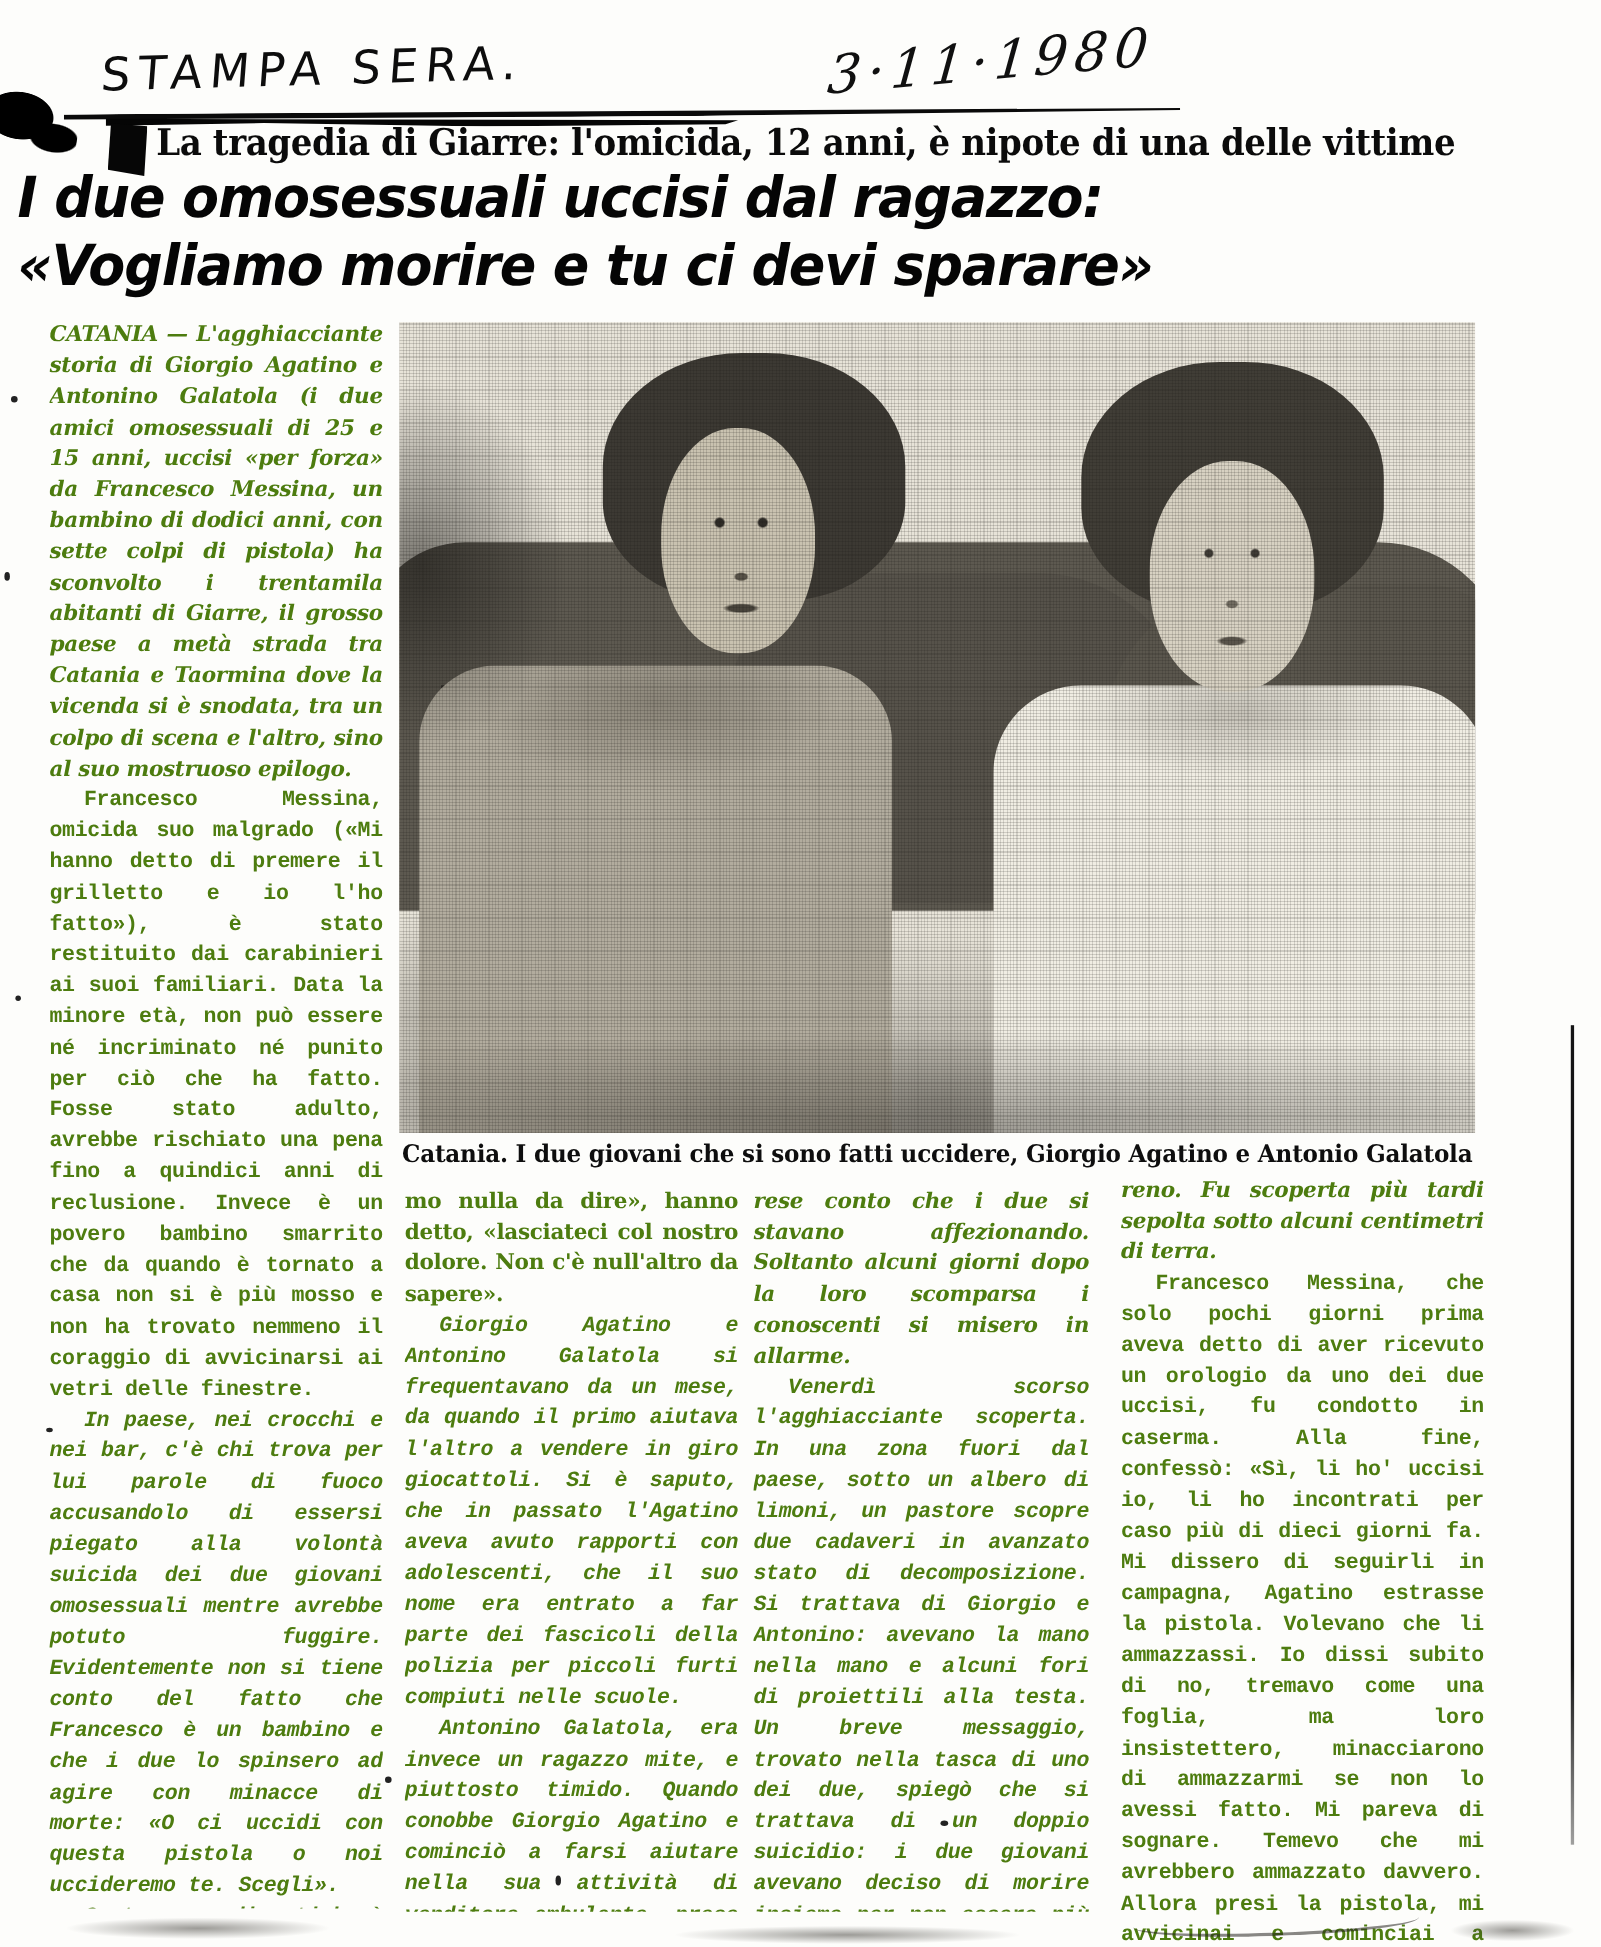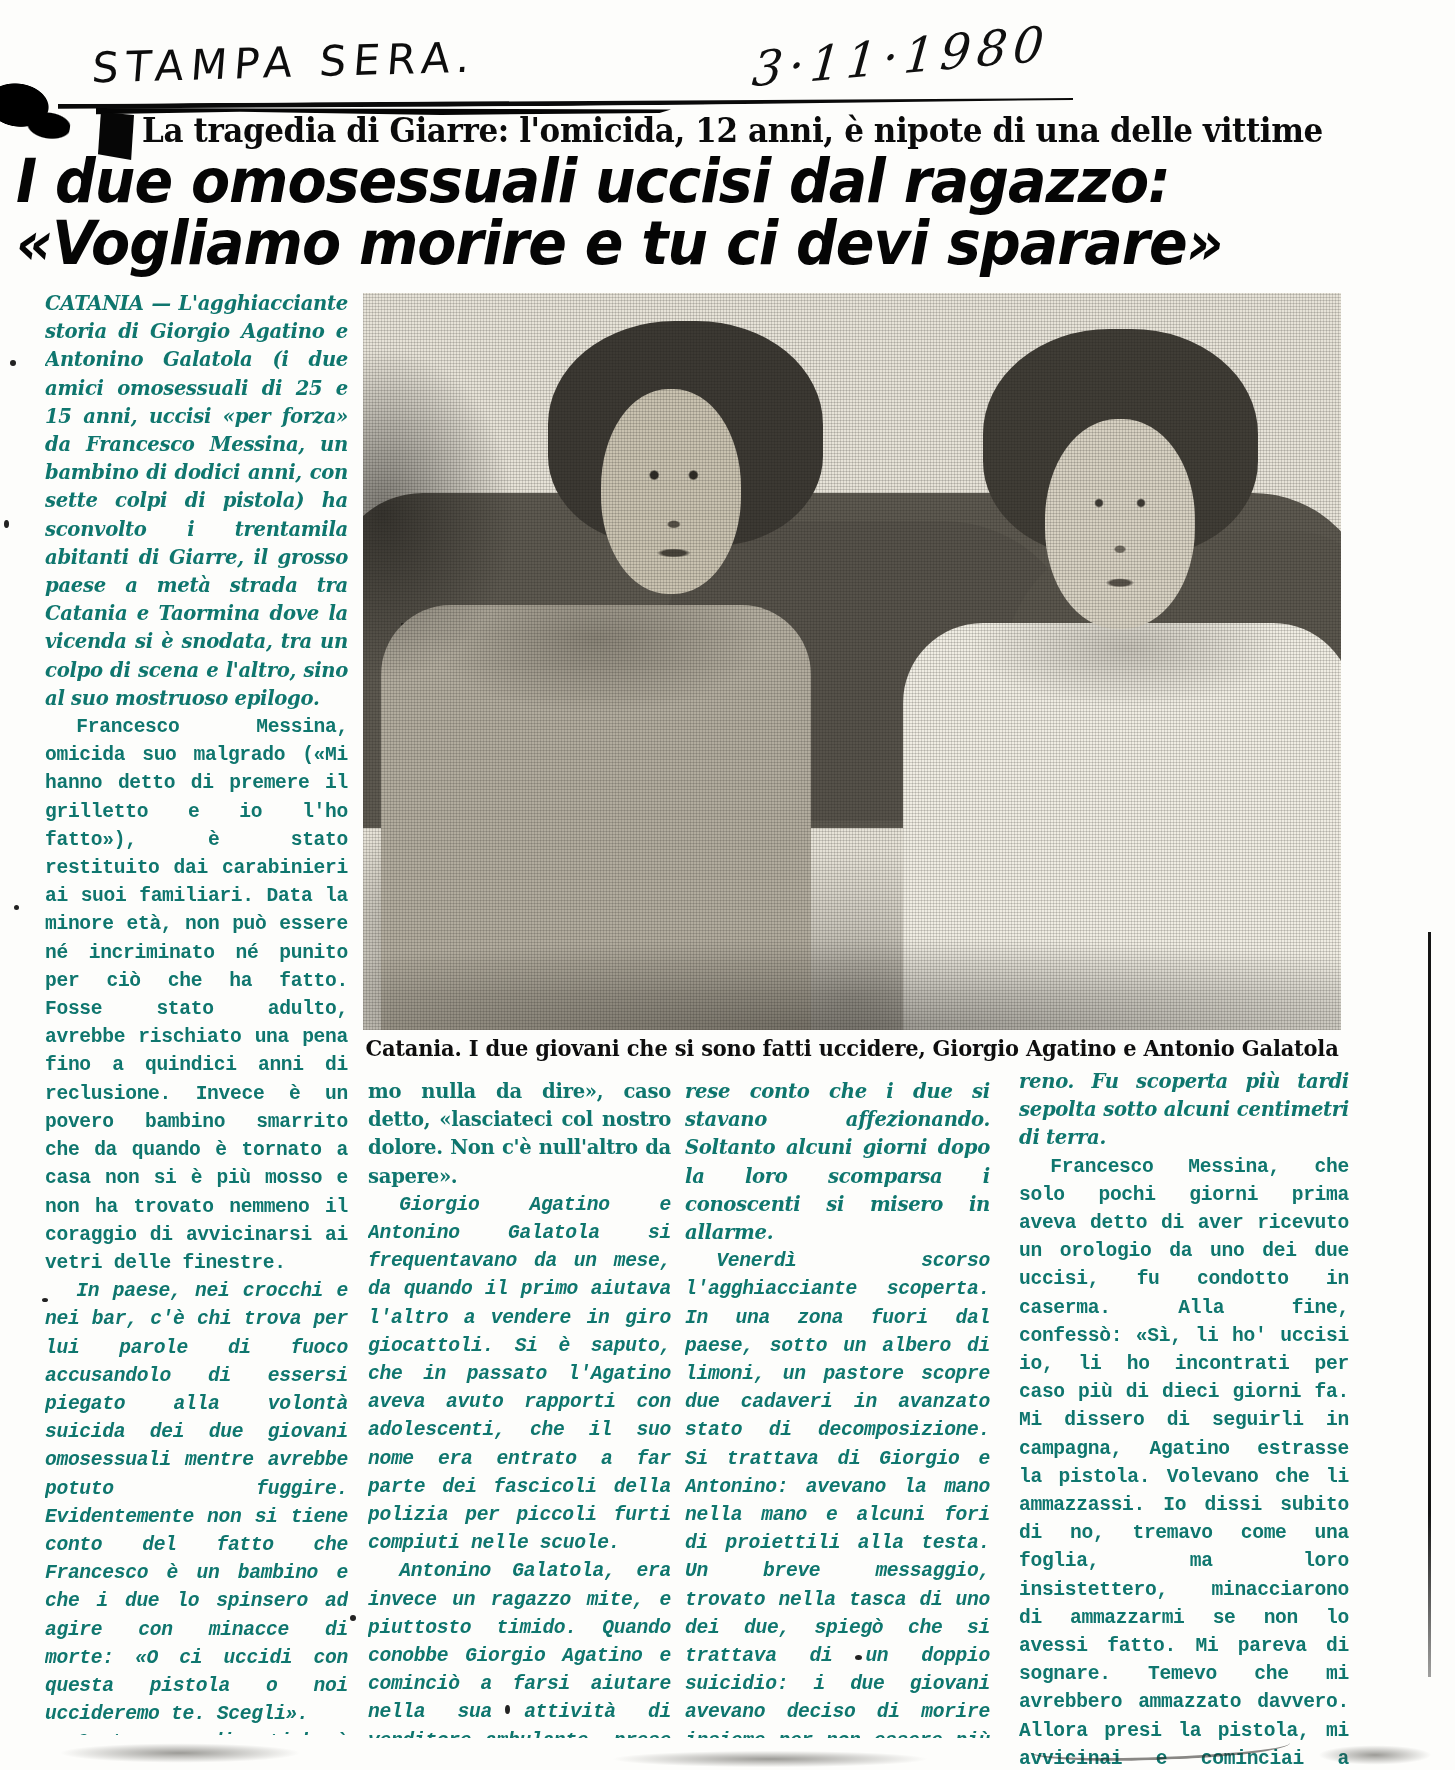--- a/index.html
+++ b/index.html
@@ -24,26 +24,26 @@
         clip-path:polygon(0 0,100% 20%,98% 70%,60% 100%,25% 55%,0 90%);}
   .kicker-blotch{position:absolute;left:98px;top:112px;width:36px;height:48px;background:#060606;
         clip-path:polygon(8% 0,100% 6%,92% 100%,0 88%);}
 
   
   .kicker{position:absolute;left:142px;top:112px;width:1110px;font-family:"DejaVu Serif",serif;
         font-weight:700;font-size:31px;letter-spacing:-0.4px;white-space:nowrap;color:#0b0b0b;
         transform:scaleY(1.08);}
   .headline{position:absolute;left:16px;top:148px;width:1300px;margin:0;
         font-family:"DejaVu Sans",sans-serif;font-weight:700;font-style:italic;
-        font-size:57px;line-height:62px;letter-spacing:-1px;color:#050505;}
+        font-size:49px;line-height:62px;letter-spacing:-1px;color:#050505;}
   .headline span{display:block;white-space:nowrap;transform:scaleY(1.05);transform-origin:left top;}
 
   
   .col{position:absolute;text-align:justify;font-family:"DejaVu Serif",serif;font-weight:700;
-       font-size:19.6px;line-height:28.2px;letter-spacing:-0.3px;color:#0f766e;
+       font-size:19.6px;line-height:28.2px;letter-spacing:-0.3px;color:#4d7c0f;
        overflow:hidden;hyphens:auto;}
   .col p{margin:0;font-style:italic;}
   .col p + p{text-indent:1.6em;font-family:Liberation Mono, monospace;}
   .col p.roman{font-style:normal;}
   .col1{left:45px;top:290px;width:303px;height:1445px;}
   .col2{left:368px;top:1078px;width:303px;height:660px;}
   .col3{left:673px;top:1078px;width:305px;height:660px;margin-left:12px;}
   .col4{left:984px;top:1068px;width:330px;height:700px;margin-left:35px;}
 
   
@@ -132,21 +132,21 @@
     <div class="shape p2-shirt"></div>
     <div class="shape p2-hair"></div>
     <div class="shape p2-face"></div>
     <div class="shape photo-vign"></div>
     <div class="shape photo-grain"></div>
   </div>
 
   <div class="caption">Catania. I due giovani che si sono fatti uccidere, Giorgio Agatino e Antonio Galatola</div>
 
   <div class="col col2">
-    <p class="roman">mo nulla da dire», caso detto, «lasciateci col nostro dolore. Non c'è null'altro da sapere».</p>
+    <p class="roman">mo nulla da dire», hanno detto, «lasciateci col nostro dolore. Non c'è null'altro da sapere».</p>
     <p>Giorgio Agatino e Antonino Galatola si frequentavano da un mese, da quando il primo aiutava l'altro a vendere in giro giocattoli. Si è saputo, che in passato l'Agatino aveva avuto rapporti con adolescenti, che il suo nome era entrato a far parte dei fascicoli della polizia per piccoli furti compiuti nelle scuole.</p>
     <p>Antonino Galatola, era invece un ragazzo mite, e piuttosto timido. Quando conobbe Giorgio Agatino e cominciò a farsi aiutare nella sua attività di venditore ambulante, prese a nutrire verso di lui una sorta di ammirazione.</p>
 
   </div>
 
   <div class="col col3">
     <p>rese conto che i due si stavano affezionando. Soltanto alcuni giorni dopo la loro scomparsa i conoscenti si misero in allarme.</p>
     <p>Venerdì scorso l'agghiacciante scoperta. In una zona fuori dal paese, sotto un albero di limoni, un pastore scopre due cadaveri in avanzato stato di decomposizione. Si trattava di Giorgio e Antonino: avevano la mano nella mano e alcuni fori di proiettili alla testa. Un breve messaggio, trovato nella tasca di uno dei due, spiegò che si trattava di un doppio suicidio: i due giovani avevano deciso di morire insieme per non essere più separati.</p>
 
   </div>

